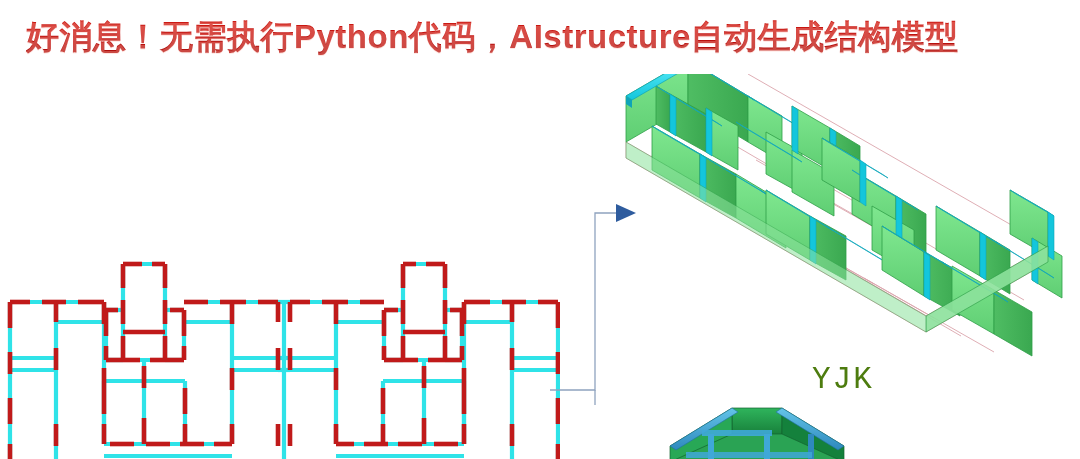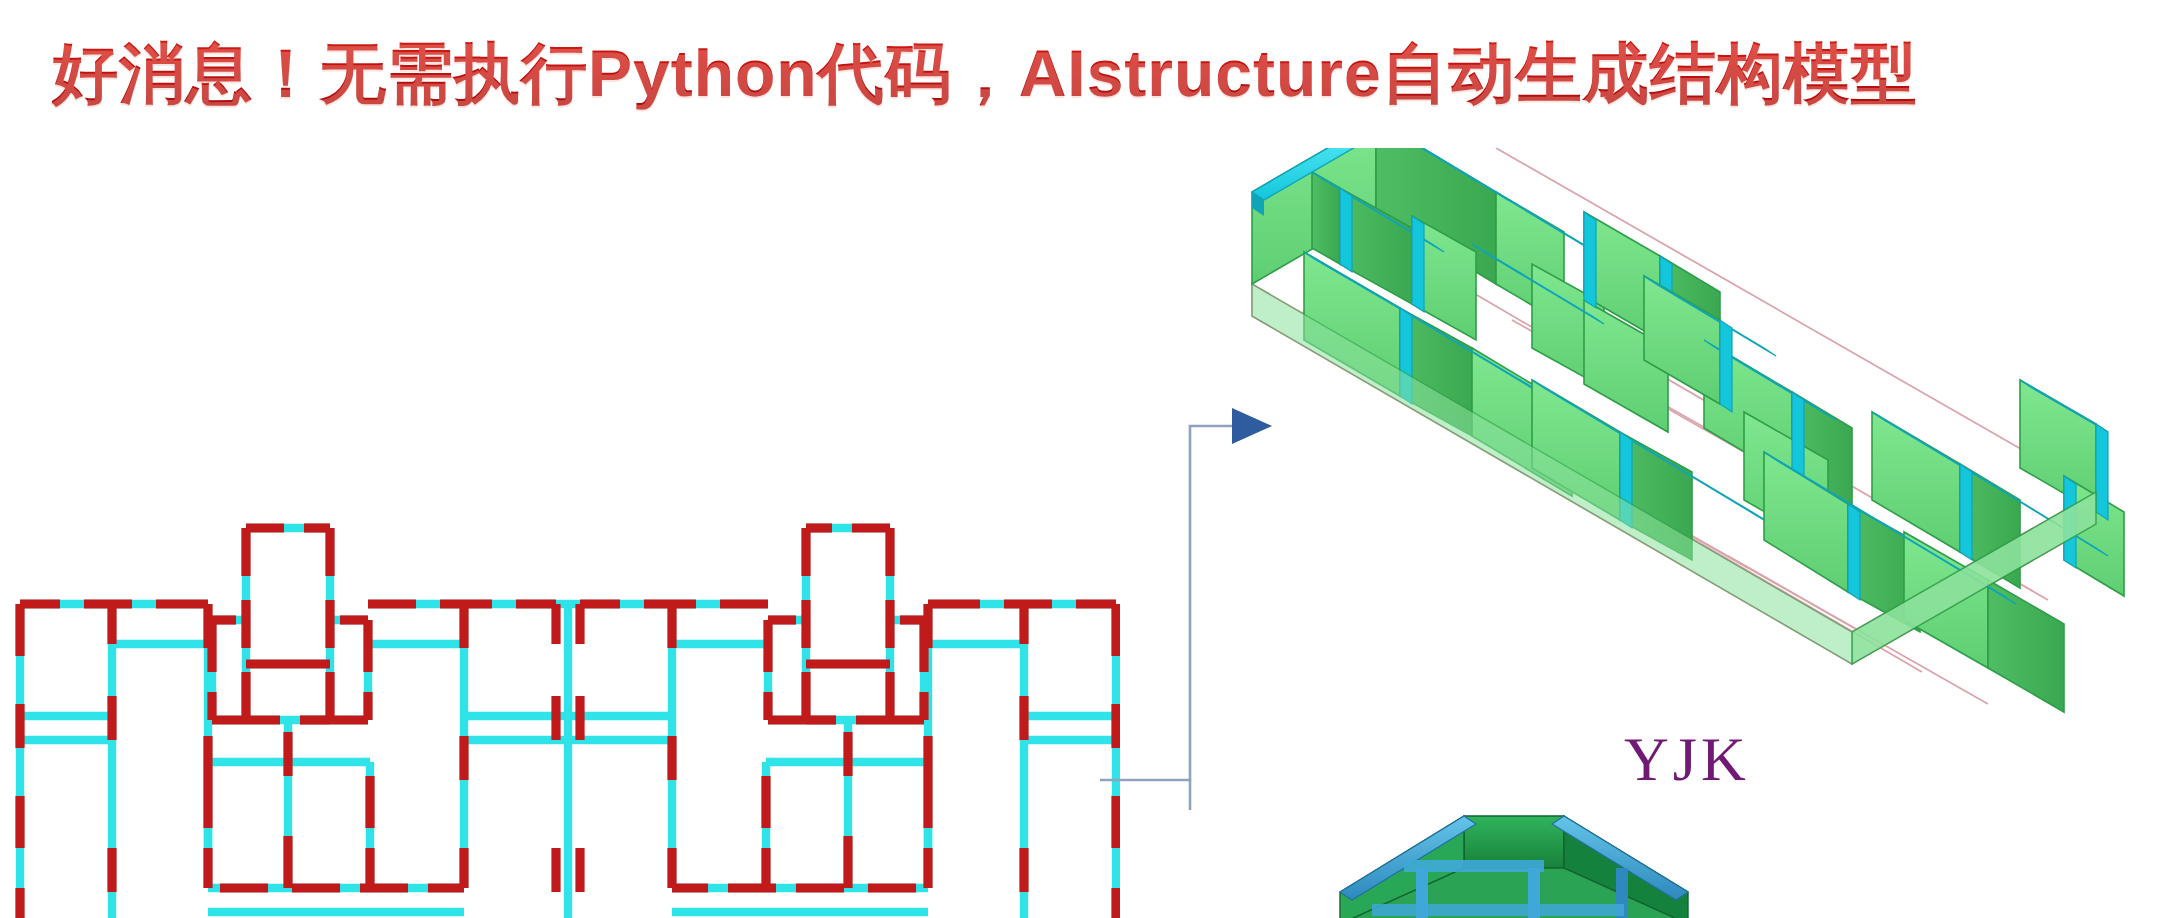--- a/index.html
+++ b/index.html
@@ -67,23 +67,23 @@
   }
   #model3d svg { display: block; }
 
   
   #yjk-label {
     position: absolute;
     left: 812px;
     top: 362px;
     font-size: 31px;
     font-weight: 400;
-    color: #701a75;
+    color: #4d7c0f;
     letter-spacing: 2px;
-    font-family: Liberation Serif, serif;
+    font-family: Liberation Mono, monospace;
   }
 
   
   #model3d-bottom {
     position: absolute;
     left: 612px;
     top: 404px;
     width: 330px;
     height: 58px;
     overflow: hidden;

